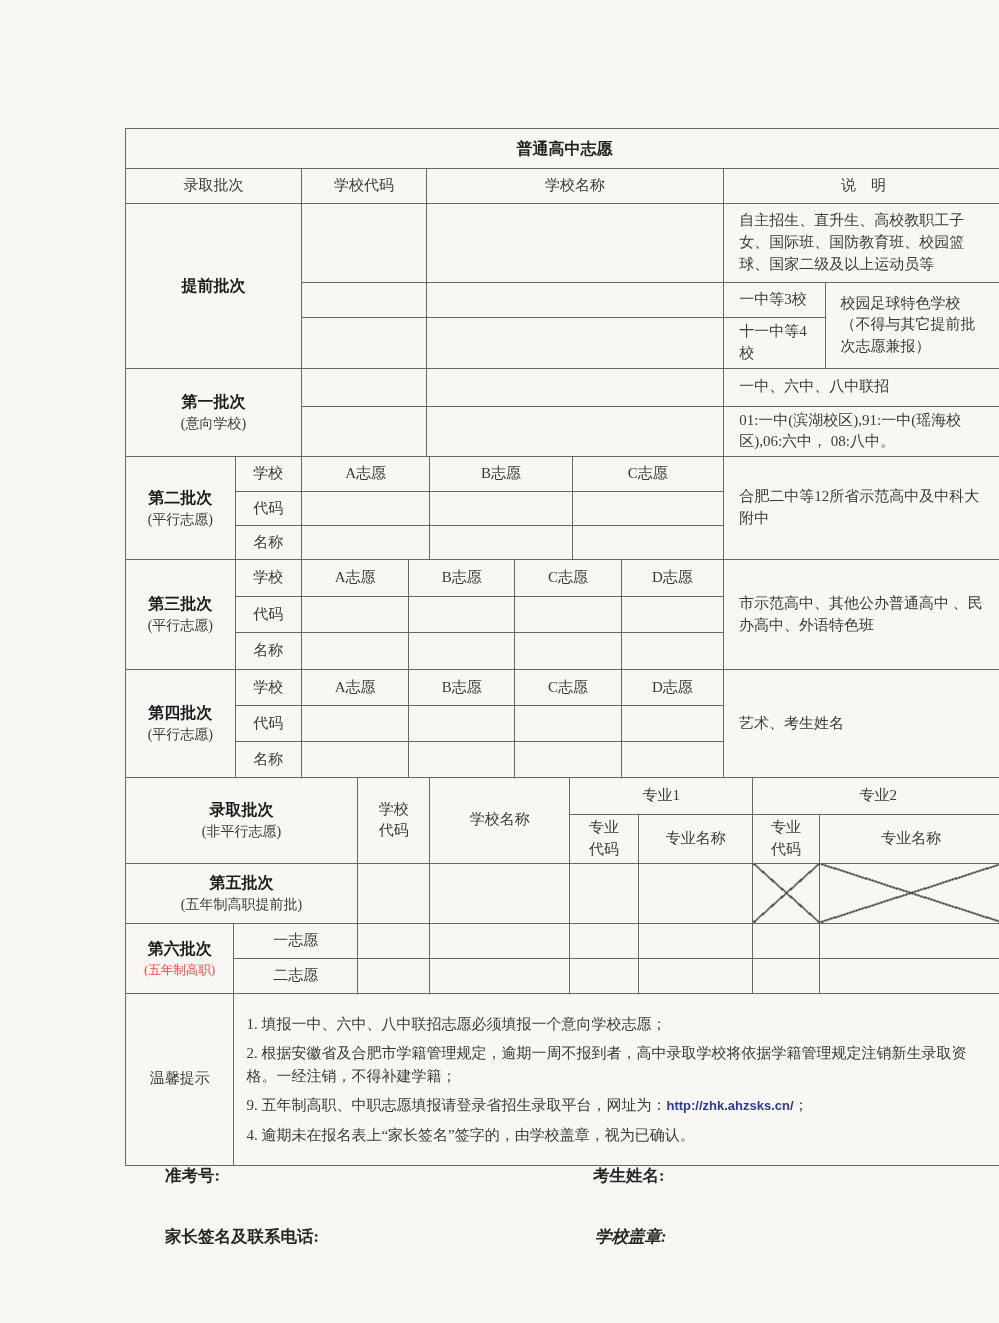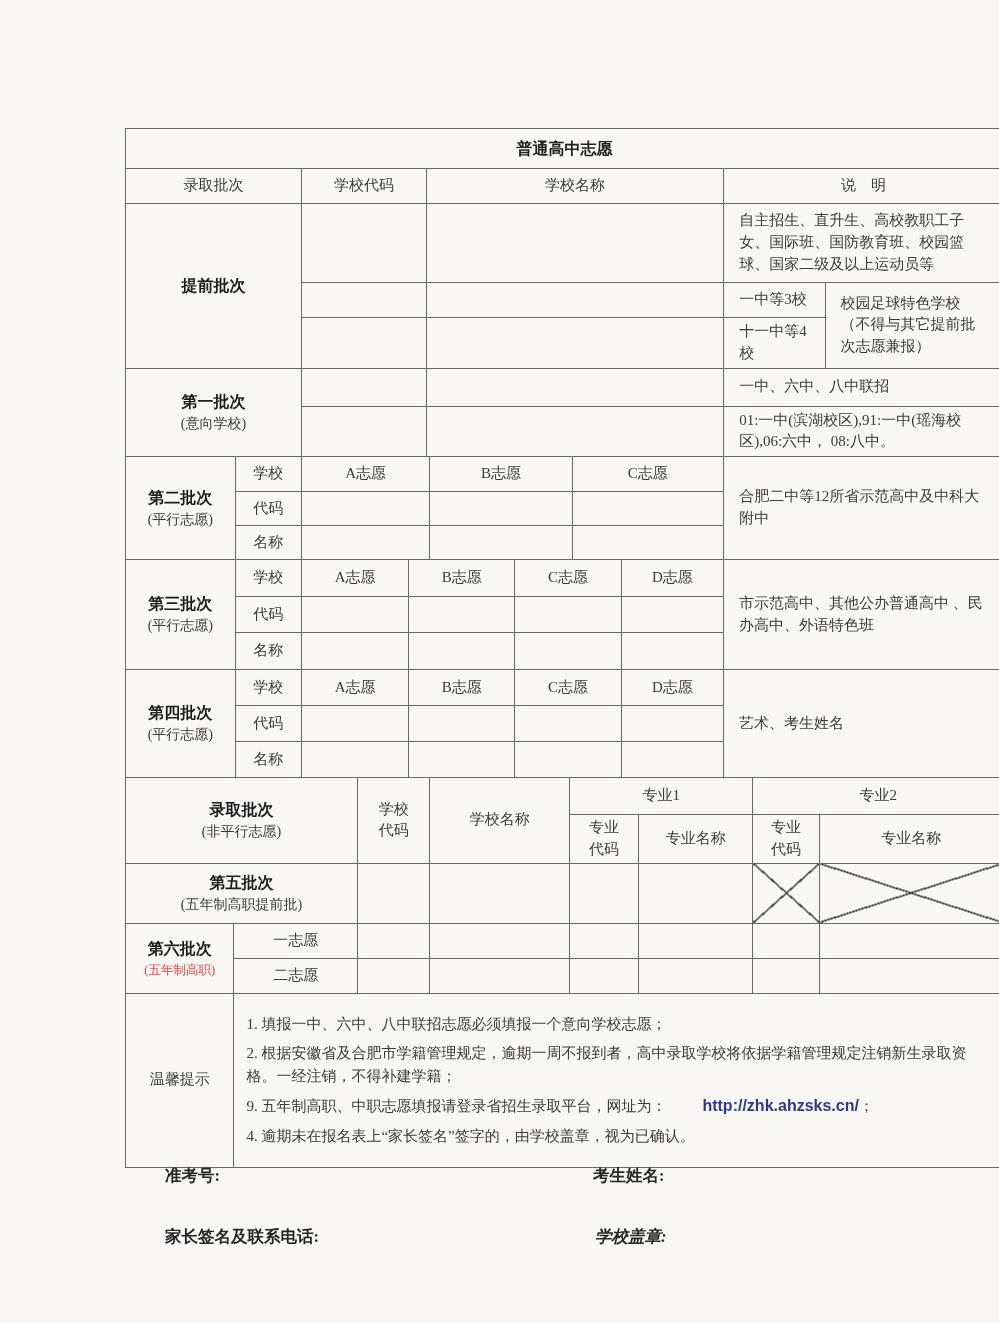--- a/index.html
+++ b/index.html
@@ -44,22 +44,21 @@
   .crossed {
     background-image:
       linear-gradient(to top right, transparent calc(50% - 0.8px), #3f3f3f calc(50% - 0.8px), #3f3f3f calc(50% + 0.8px), transparent calc(50% + 0.8px)),
       linear-gradient(to bottom right, transparent calc(50% - 0.8px), #3f3f3f calc(50% - 0.8px), #3f3f3f calc(50% + 0.8px), transparent calc(50% + 0.8px));
   }
   .tips-cell { text-align:left; vertical-align:middle; padding:12px 12px; }
   .tips-cell p { margin:7px 0; line-height:1.5; font-size:15px; }
   .url {
     color:#2b3a8f; font-weight:bold;
     font-family:"Liberation Sans","DejaVu Sans",sans-serif;
-    font-size:16px;
-    margin-left:36px;
+    font-size:13px;
   }
   .footer-label {
     position:absolute;
     font-size:16.5px; font-weight:bold; color:#262626;
     font-family:"Liberation Serif","DejaVu Serif",serif;
   }
 </style>
 </head>
 <body>
 

